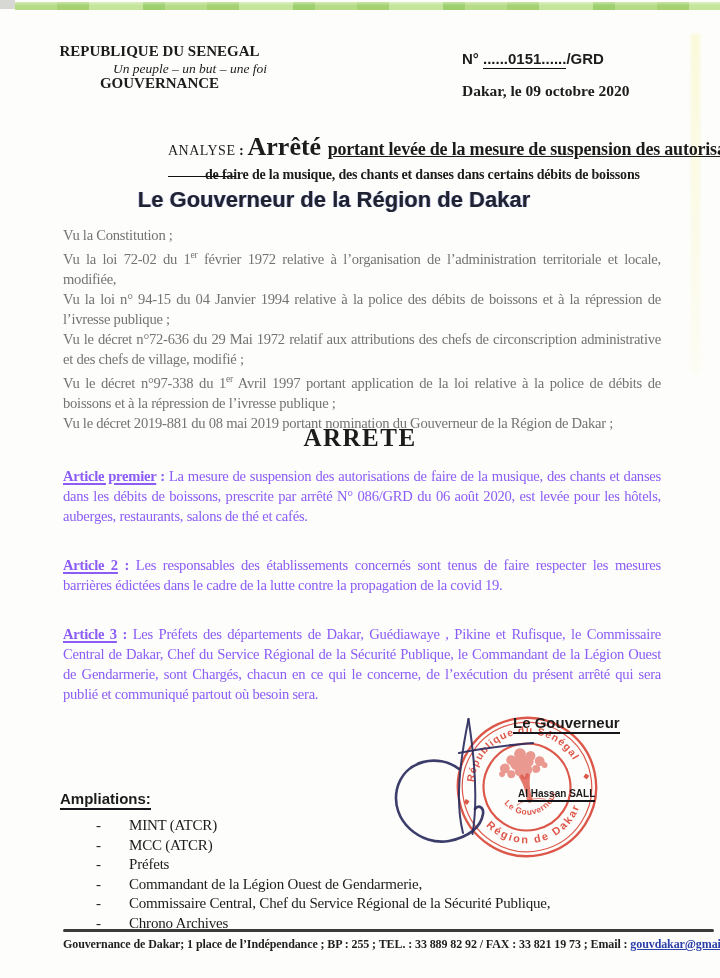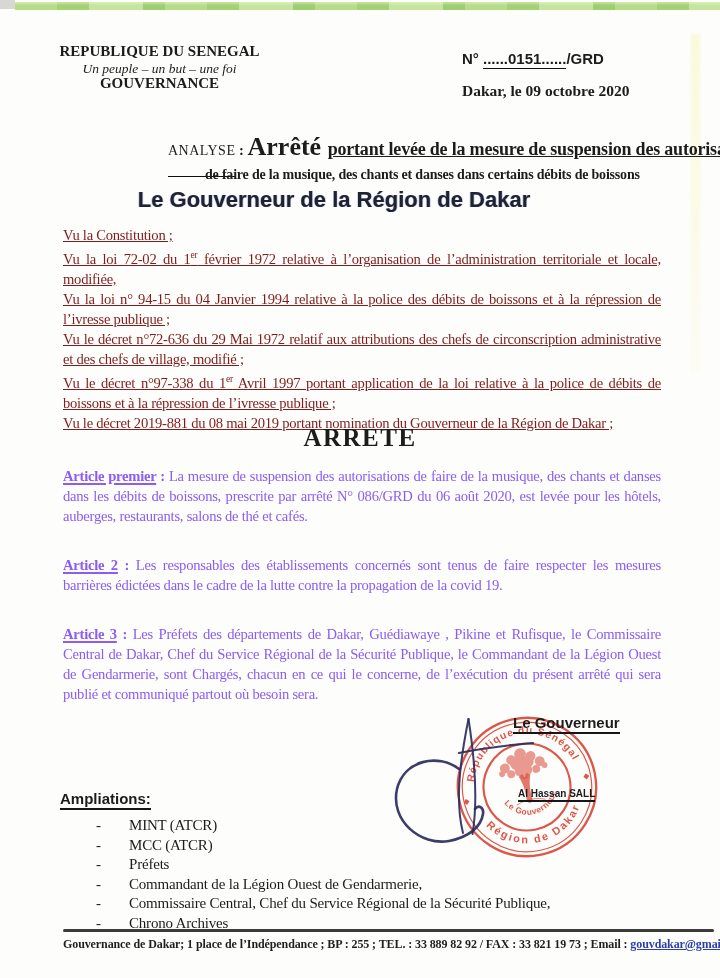--- a/index.html
+++ b/index.html
@@ -28,21 +28,21 @@
   }
   .scan-rightband{
     left:691px;top:34px;width:9px;height:340px;
     background:linear-gradient(180deg,rgba(248,246,190,.55),rgba(250,248,205,.15));
     filter:blur(1.5px);
   }
 
   
   .header-left{left:52px;top:44px;width:215px;text-align:center;line-height:15px;}
   .hl-bold{font-weight:bold;font-size:15px;}
-  .motto{font-style:italic;font-size:13.5px;margin-top:2px;}
+  .motto{font-style:italic;font-size:13.5px;margin-top:2px;text-align:right;}
   .hl-gap{margin-top:3px;}
   .header-right{left:462px;top:50px;width:230px;}
   .num-line{font-family:"Liberation Sans","DejaVu Sans",sans-serif;font-weight:bold;font-size:15px;white-space:nowrap;}
   .num-dotted{border-bottom:1.5px solid #111;padding-bottom:1px;}
   .date-line{font-weight:bold;font-size:15.5px;margin-top:15px;white-space:nowrap;}
 
   
   .analyse{left:168px;top:132px;width:552px;}
   .an-line1{white-space:nowrap;line-height:30px;}
   .an-label{font-weight:normal;font-size:14px;letter-spacing:.5px;border-bottom:1.5px solid #111;padding-bottom:18px;}
@@ -53,21 +53,21 @@
 
   .doc-title{
     left:0;top:187px;width:668px;text-align:center;
     font-family:"Liberation Sans","DejaVu Sans",sans-serif;font-weight:bold;font-size:22px;
     color:var(--title-color);
     text-shadow:.7px 0 0 rgba(64,84,200,.35),-.7px 0 0 rgba(64,84,200,.35);
   }
 
   
   .visas{left:63px;top:225px;width:598px;}
-  .visa{margin:0;font-size:14.6px;line-height:20px;letter-spacing:-.25px;text-align:justify;color:#7f1d1d;text-decoration:underline;}
+  .visa{margin:0;font-size:14.6px;line-height:20px;letter-spacing:-.25px;text-align:justify;color:#737373;}
   .visa sup{font-size:9.5px;}
   .arrete{left:0;top:424px;width:720px;text-align:center;font-weight:bold;font-size:25px;letter-spacing:1.5px;}
   .articles{left:63px;top:466px;width:598px;}
   .article{margin:0 0 29px 0;font-size:14.6px;line-height:20px;letter-spacing:-.25px;text-align:justify;color:#8b5cf6;}
   .art-label{font-weight:bold;text-decoration:underline;text-underline-offset:2px;text-decoration-thickness:1.5px;}
   .art-sep{font-weight:bold;}
 
   
   .stamp-wrap{left:448px;top:708px;width:158px;height:158px;transform:rotate(-12deg);opacity:.85;z-index:4;mix-blend-mode:multiply;}
   .stamp-text{fill:var(--stamp-red);font-family:"Liberation Sans","DejaVu Sans",sans-serif;font-weight:bold;}

